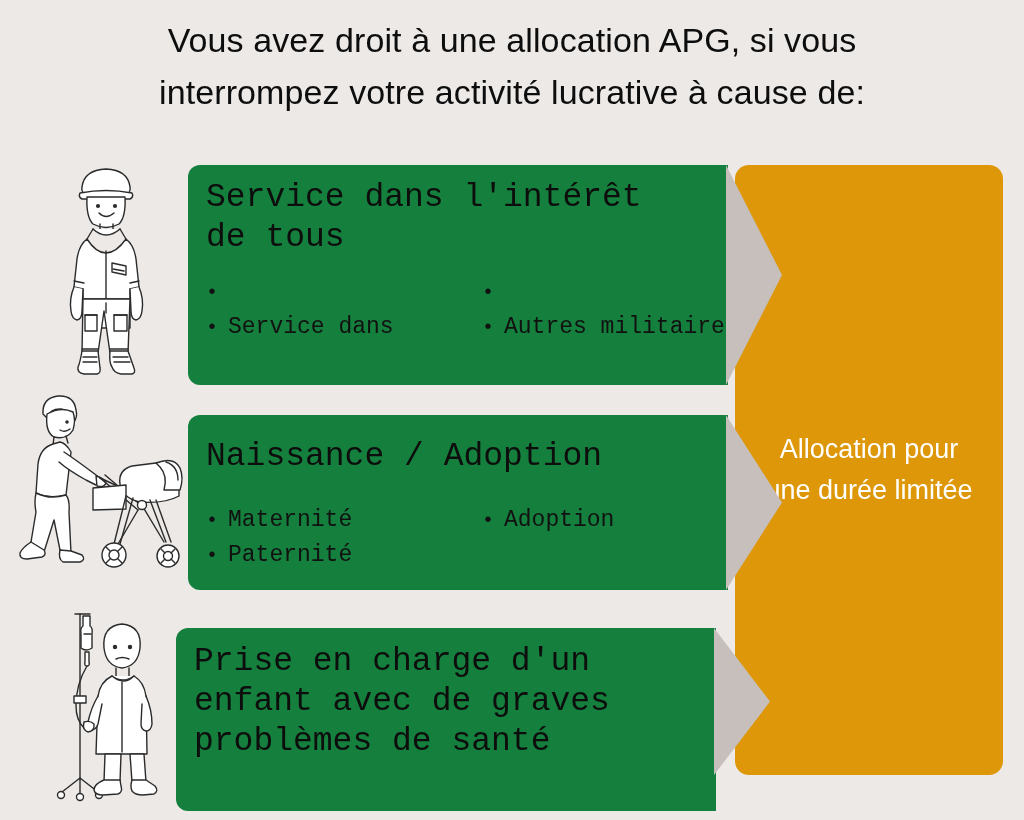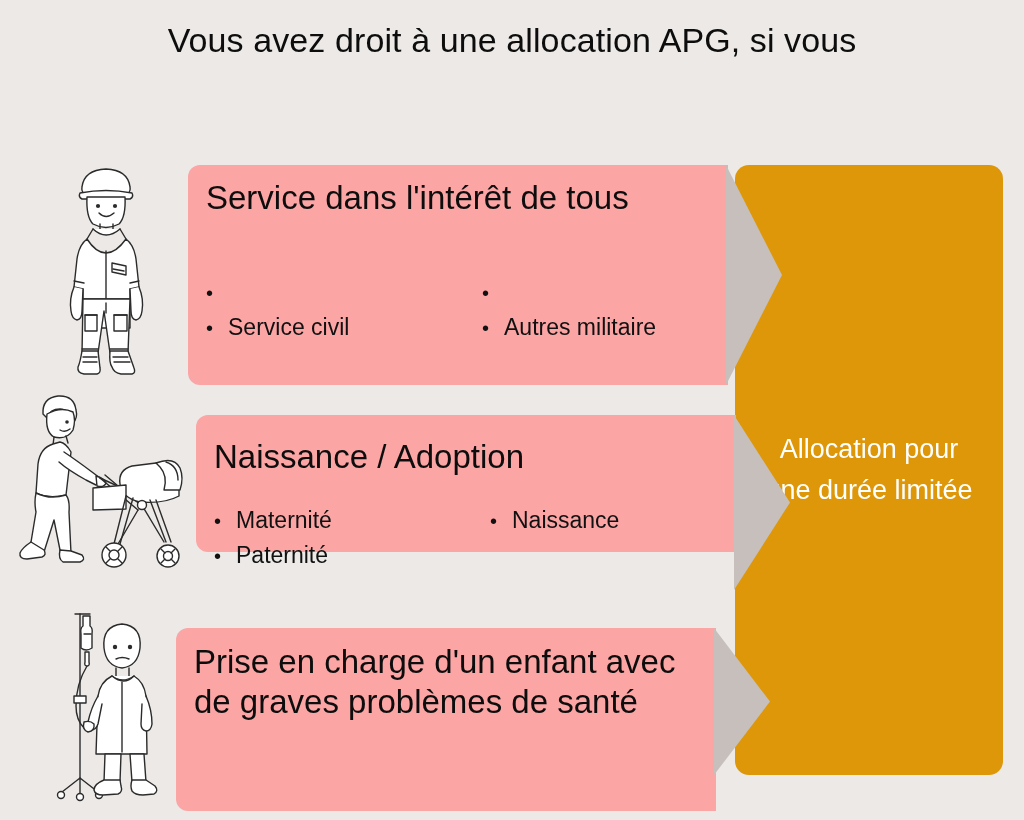--- a/index.html
+++ b/index.html
@@ -46,35 +46,36 @@
   }
   .illus svg { display: block; }
 
   #illus-soldier   { left: 52px;  top: 163px; }
   #illus-pram      { left: 14px;  top: 392px; }
   #illus-patient   { left: 50px;  top: 604px; }
 
   
   .gray-panel {
     position: absolute;
-    background: #fca5a5;
+    background: #15803d;
     border-top-left-radius: 12px;
     border-bottom-left-radius: 12px;
+    font-family: Liberation Mono, monospace;
   }
   .gray-panel .chev {
     position: absolute;
     right: -54px;
     top: 0;
     width: 56px;
     height: 100%;
   }
   .gray-panel .chev svg { display: block; }
 
   #panel-1 { left: 188px; top: 165px; width: 540px; height: 220px; }
-  #panel-2 { left: 196px; top: 415px; width: 540px; height: 137px; }
+  #panel-2 { left: 188px; top: 415px; width: 540px; height: 175px; }
   #panel-3 { left: 176px; top: 628px; width: 540px; height: 183px; }
 
   .panel-heading {
     position: absolute;
     left: 18px;
     right: 40px;
     font-size: 33px;
     line-height: 40px;
     color: #0d0d0d;
   }
@@ -130,20 +131,21 @@
     width: 225px;
   }
 </style>
 </head>
 <body>
 
 <div id="stage">
 
   <div id="title">
     <span class="tline">Vous avez droit à une allocation APG, si vous</span>
+    <span class="tline">interrompez votre activité lucrative à cause de:</span>
   </div>
 
   <div id="orange-panel">
     <div id="orange-text">Allocation pour une durée limitée</div>
   </div>
 
   <div class="illus" id="illus-soldier">
     <svg width="108" height="215" viewBox="0 0 108 215" fill="none" stroke="#2b2b2b" stroke-width="1.4" stroke-linecap="round" stroke-linejoin="round">
 
       <path d="M30 24 Q32 7 54 6 Q76 7 78 24 Q79 29 75 31 L33 31 Q29 29 30 24 Z" fill="#ffffff"></path>
@@ -294,21 +296,21 @@
       </svg>
     </div>
     <div class="panel-heading">Service dans l'intérêt de tous</div>
     <div class="bullet-cols">
       <div class="bullet-col">
         <div class="bullet-row">
           <span class="bullet-dot">•</span>
         </div>
         <div class="bullet-row">
           <span class="bullet-dot">•</span>
-          <span>Service civil</span>
+          <span>Service dans</span>
         </div>
       </div>
       <div class="bullet-col">
         <div class="bullet-row">
           <span class="bullet-dot">•</span>
         </div>
         <div class="bullet-row">
           <span class="bullet-dot">•</span>
           <span>Autres militaire</span>
         </div>
@@ -330,21 +332,21 @@
           <span>Maternité</span>
         </div>
         <div class="bullet-row">
           <span class="bullet-dot">•</span>
           <span>Paternité</span>
         </div>
       </div>
       <div class="bullet-col">
         <div class="bullet-row">
           <span class="bullet-dot">•</span>
-          <span>Naissance</span>
+          <span>Adoption</span>
         </div>
       </div>
     </div>
   </div>
 
   <div class="gray-panel" id="panel-3">
     <div class="chev">
       <svg width="56" height="147" viewBox="0 0 56 147" preserveAspectRatio="none">
         <polygon points="0,0 0,147 56,73.5" fill="#c6bfbc"></polygon>
       </svg>

